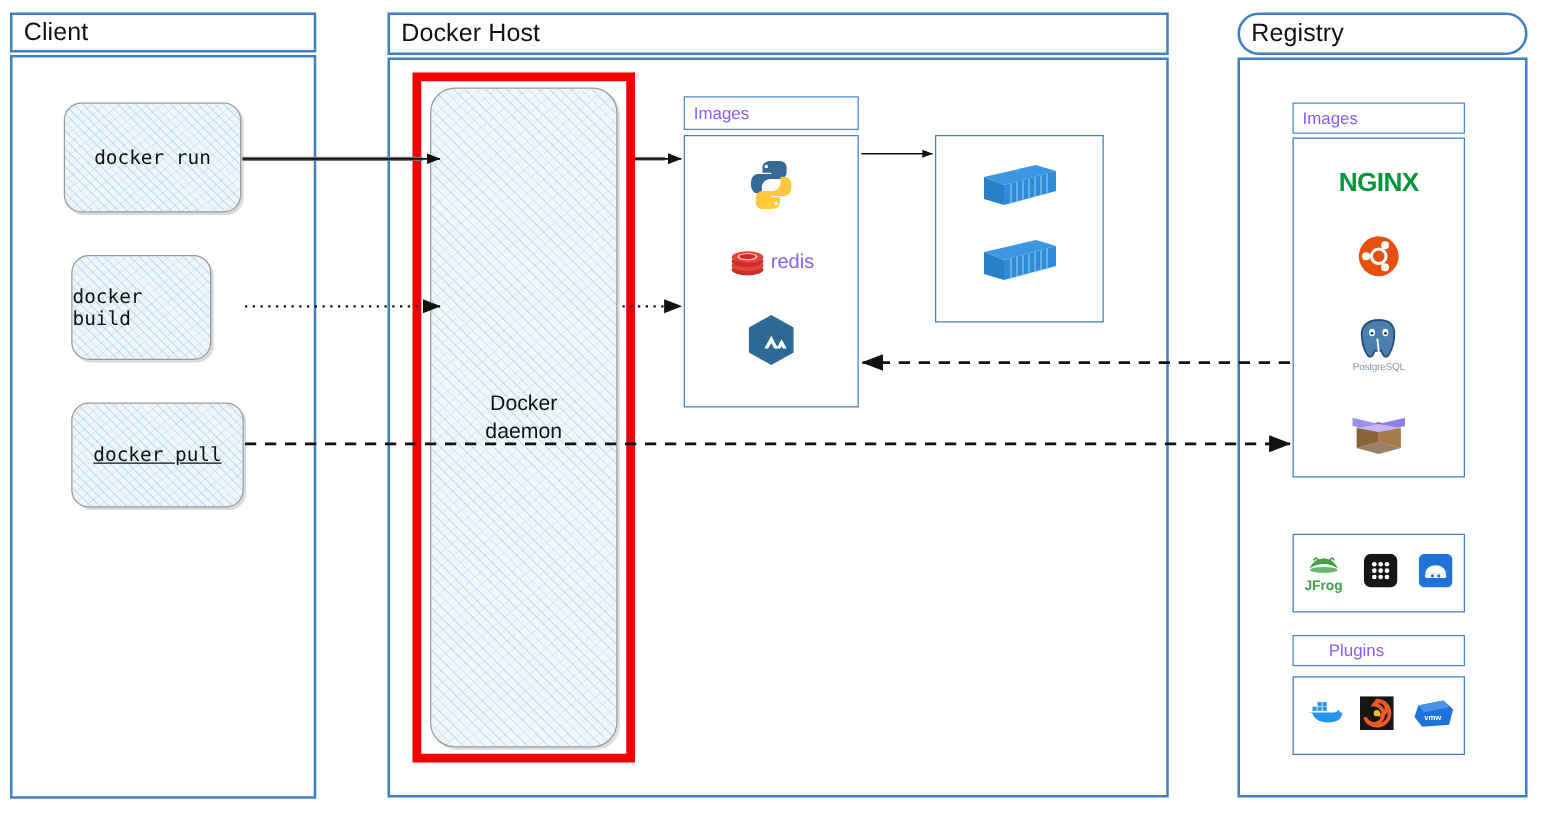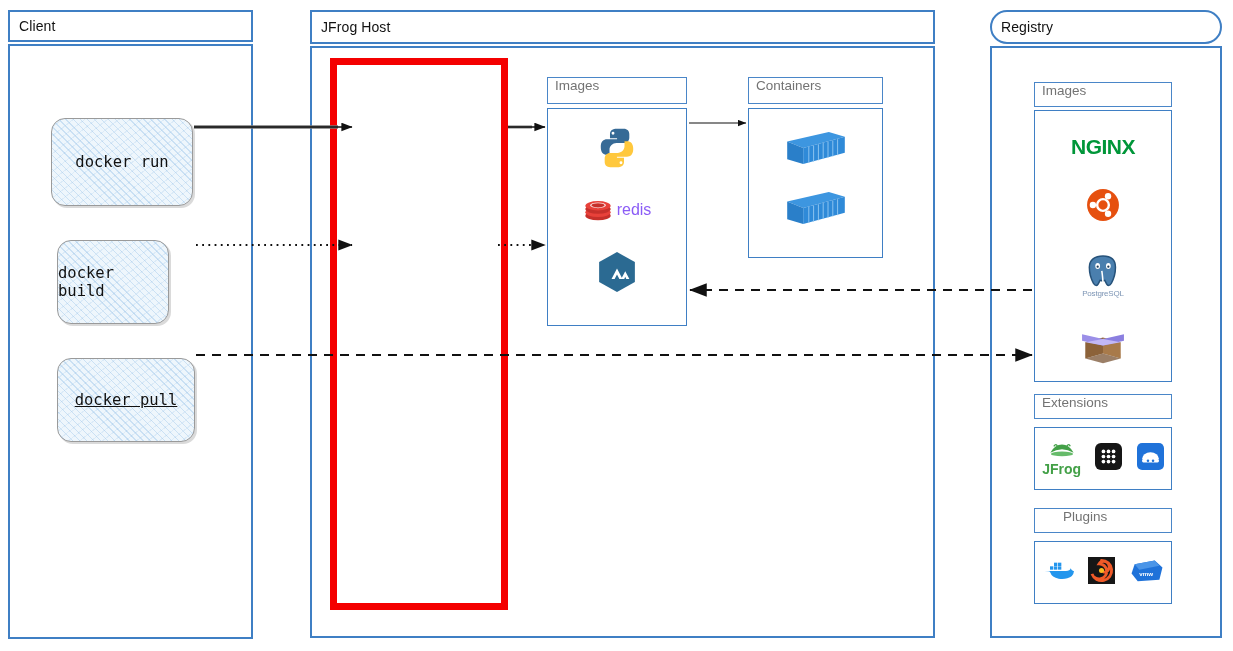--- a/index.html
+++ b/index.html
@@ -18,42 +18,42 @@
 
   
   .panel-title {
     position: absolute;
     border: 2px solid #3f7fc4;
     background: #ffffff;
     box-sizing: border-box;
     display: flex;
     align-items: center;
     padding-left: 9px;
-    font-size: 14px;
+    font-size: 20px;
     color: #111111;
     letter-spacing: .1px;
   }
   .panel-body {
     position: absolute;
     border: 2px solid #3f7fc4;
     background: #ffffff;
     box-sizing: border-box;
   }
 
   
   .sub-title {
     position: absolute;
     border: 1.5px solid #4a86c8;
     background: #ffffff;
     box-sizing: border-box;
     display: flex;
-    align-items: flex-start;
+    align-items: center;
     padding-left: 7px;
     font-size: 13.5px;
-    color: #737373;
+    color: #8b5cf6;
   }
   .sub-body {
     position: absolute;
     border: 1.6px solid #3f7fc4;
     background: #ffffff;
     box-sizing: border-box;
     display: flex;
     flex-direction: column;
     align-items: center;
   }
@@ -76,21 +76,20 @@
         rgba(255,255,255,0) 1px,
         rgba(255,255,255,0) 7px),
       #eef6fc;
     display: flex;
     align-items: center;
     justify-content: center;
     font-family: "DejaVu Sans Mono", monospace;
     font-size: 15.5px;
     color: #111111;
     box-shadow: 2px 2px 0 rgba(150,150,150,.35);
-    margin-top: 36px;
   }
 
   
   #daemon-highlight {
     position: absolute;
     border: 7px solid #f40000;
     box-sizing: border-box;
     background: transparent;
   }
   #daemon-box {
@@ -155,21 +154,21 @@
     margin-top: -2px;
   }
   .vmw-text {
     font-family: "Liberation Sans", sans-serif;
     font-size: 8px;
     font-weight: bold;
     fill: #ffffff;
   }
   .jfrog-text {
     font-family: "Liberation Sans", sans-serif;
-    font-size: 14px;
+    font-size: 11px;
     font-weight: bold;
     color: #43a047;
   }
   .icon-row {
     display: flex;
     align-items: center;
     justify-content: space-around;
     width: 100%;
   }
   .stack { display:flex; flex-direction:column; align-items:center; }
@@ -188,25 +187,29 @@
     <span>docker run</span>
   </div>
   <div class="cmd-box" style="left:57px; top:204px; width:112px; height:84px;">
     <span>docker build</span>
   </div>
   <div class="cmd-box" style="left:57px; top:322px; width:138px; height:84px;text-decoration:underline;">
     <span>docker pull</span>
   </div>
 
   <div class="panel-title" style="left:310px; top:10px; width:625px; height:34px;">
-    <span>JFrog Host</span>
+    <span>Docker Host</span>
   </div>
   <div class="panel-body" style="left:310px; top:46px; width:625px; height:592px;"></div>
 
   <div id="daemon-highlight" style="left:330px; top:58px; width:178px; height:552px;"></div>
+  <div id="daemon-box" style="left:344px; top:70px; width:150px; height:528px;">
+    <span id="daemon-label">Docker
+daemon</span>
+  </div>
 
   <div class="sub-title" style="left:547px; top:77px; width:140px; height:27px;">
     <span>Images</span>
   </div>
   <div class="sub-body" style="left:547px; top:108px; width:140px; height:218px;">
 
     <div class="icon-cell" style="position:relative; margin-top:16px; width:46px; height:46px;">
       <svg width="44" height="44" viewBox="0 0 64 64">
         <path d="M31.8 4c-6 0-10 2.6-10 7.6v6.1h10.3v1.6H17.5c-5 0-9.1 3-9.1 11.1 0 8 3.7 11.3 8.7 11.3h4v-7.2c0-5.3 4.6-9.6 10-9.6h11.2c4.2 0 7.6-3.5 7.6-7.7v-5.6C49.9 7.5 47 4 41.8 4h-10zm-5.6 4.4a2.1 2.1 0 1 1 0 4.2 2.1 2.1 0 0 1 0-4.2z" fill="#366a96"></path>
         <path d="M32.2 60c6 0 10-2.6 10-7.6v-6.1H31.9v-1.6h14.6c5 0 9.1-3 9.1-11.1 0-8-3.7-11.3-8.7-11.3h-4v7.2c0 5.3-4.6 9.6-10 9.6H21.7c-4.2 0-7.6 3.5-7.6 7.7v5.6C14.1 56.5 17 60 22.2 60h10zm5.6-4.4a2.1 2.1 0 1 1 0-4.2 2.1 2.1 0 0 1 0 4.2z" fill="#ffc83d"></path>
@@ -227,23 +230,20 @@
 
     <div class="icon-cell" style="position:relative; margin-top:22px; width:46px; height:46px;">
       <svg width="44" height="44" viewBox="0 0 64 64">
         <polygon points="32,3 58,17.5 58,46.5 32,61 6,46.5 6,17.5" fill="#2b6a92"></polygon>
         <path d="M24 42 L32 27 L40 42 L35.5 42 L32 35.5 L28.5 42 Z" fill="#ffffff"></path>
         <path d="M38 42 L44 31 L50 42 L45.5 42 L44 39 L42.5 42 Z" fill="#ffffff"></path>
       </svg>
     </div>
   </div>
 
-  <div class="sub-title" style="left:748px; top:77px; width:135px; height:27px;">
-    <span>Containers</span>
-  </div>
   <div class="sub-body" style="left:748px; top:108px; width:135px; height:150px;">
     <div class="icon-cell" style="position:relative; margin-top:16px; width:66px; height:46px;">
       <svg width="64" height="44" viewBox="0 0 80 52">
         <polygon points="4,18 56,6 76,12 24,26" fill="#3d96e0"></polygon>
         <polygon points="4,18 24,26 24,46 4,40" fill="#2a7fc9"></polygon>
         <polygon points="24,26 76,12 76,32 24,46" fill="#2f8ad8"></polygon>
         <g stroke="#8fc6f0" stroke-width="1.2">
           <line x1="31" y1="44.6" x2="31" y2="24.6"></line>
             <line x1="37" y1="43" x2="37" y2="23"></line>
           <line x1="43" y1="41.4" x2="43" y2="21.4"></line>
@@ -309,23 +309,20 @@
         <polygon points="14,16 36,10 36,30 14,36" fill="#8c6239"></polygon>
         <polygon points="36,10 58,16 58,36 36,30" fill="#a87a4a"></polygon>
         <polygon points="10,6 36,12 36,20 10,14" fill="#9b8fe8"></polygon>
         <polygon points="36,12 62,6 62,14 36,20" fill="#8b7fe0"></polygon>
         <polygon points="14,16 36,20 58,16 36,12" fill="#c2b8f5"></polygon>
         <polygon points="14,36 36,42 58,36 36,30" fill="#7a5434" opacity=".75"></polygon>
       </svg>
     </div>
   </div>
 
-  <div class="sub-title" style="left:1034px; top:394px; width:138px; height:25px;">
-    <span>Extensions</span>
-  </div>
   <div class="sub-body" style="left:1034px; top:427px; width:138px; height:63px; justify-content:center;">
     <div class="icon-row">
       <div class="stack">
         <svg width="28" height="20" viewBox="0 0 48 34">
           <path d="M4 20 q8 -14 20 -14 t20 14 q-10 -6 -20 -6 t-20 6z" fill="#43a047"></path>
           <path d="M10 9 q4 -6 6 0" stroke="#43a047" stroke-width="2.4" fill="none"></path>
           <path d="M32 9 q4 -6 6 0" stroke="#43a047" stroke-width="2.4" fill="none"></path>
           <ellipse cx="24" cy="22" rx="19" ry="4" fill="#66bb6a"></ellipse>
         </svg>
         <span class="jfrog-text">JFrog</span>

